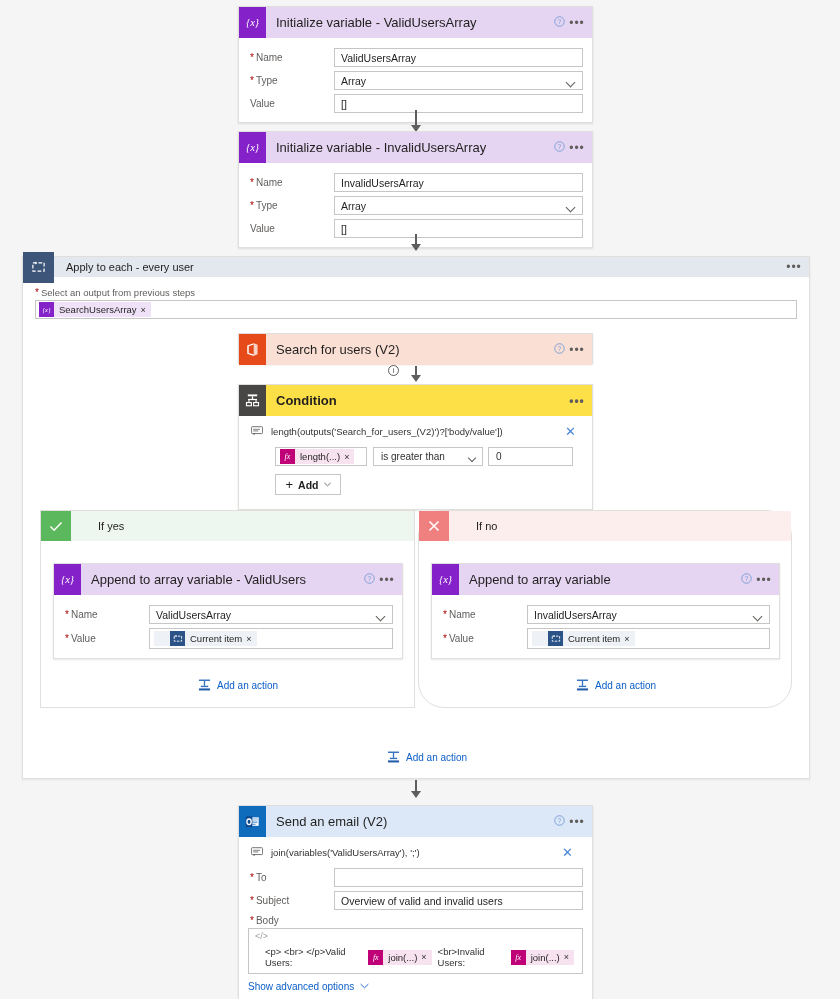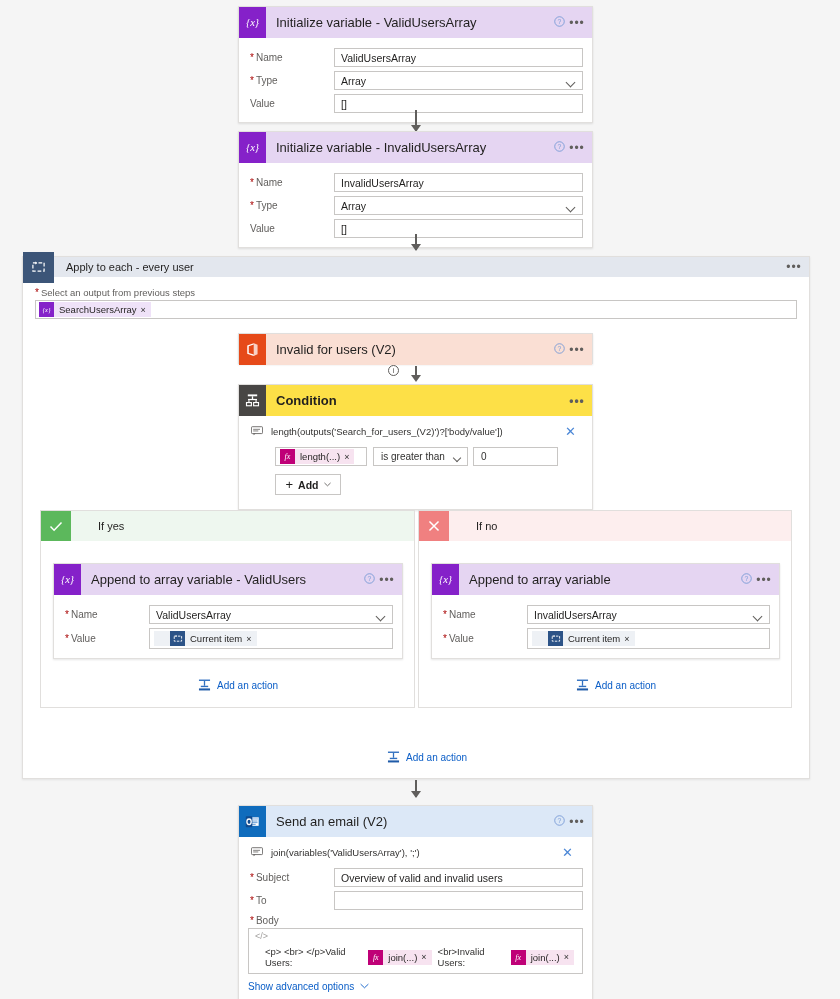--- a/index.html
+++ b/index.html
@@ -166,21 +166,21 @@
   .cond-expr .cmt { width:16px; color:#605e5c; flex:0 0 16px; }
   .cond-expr .txt { flex:1 1 auto; font-size:9.5px; color:#323130; padding-left:4px; }
   .cond-expr .x { color:#4a86d6; font-size:13px; padding-right:2px; }
   .cond-row { display:flex; align-items:center; padding:4px 0 0 30px; }
   .cond-cell {
     height:19px; border:1px solid #c8c6c4; background:#fff;
     display:flex; align-items:center; padding:0 4px;
     font-size:10px;
   }
   .cond-cell.c1 { width:92px; }
-  .cond-cell.c2 { width:95px; margin-left:6px; position:relative; padding-left:7px; }
+  .cond-cell.c2 { width:110px; margin-left:6px; position:relative; padding-left:7px; }
   .cond-cell.c2:after {
     content:""; position:absolute; right:7px; top:7px;
     width:5px; height:5px; border-right:1px solid #605e5c; border-bottom:1px solid #605e5c;
     transform:rotate(45deg);
   }
   .cond-cell.c3 { width:85px; margin-left:5px; padding-left:7px; }
   .add-btn {
     margin:8px 0 6px 30px;
     width:66px; height:21px;
     border:1px solid #c8c6c4; background:#fff;
@@ -326,21 +326,21 @@
 
   <div class="card" style="left:238px; top:333px; height:31px;">
     <div class="card-head head-o365">
       <span class="ico">
         <svg width="15" height="15" viewBox="0 0 16 16">
           <path d="M2.4 12.6 V3.6 L9.3 1.2 V14.8 L2.4 12.6 Z" fill="#ffffff"></path>
           <path d="M9.3 1.2 L13.4 2.9 V13.1 L9.3 14.8 Z" fill="#ffffff" opacity="0.75"></path>
           <path d="M4.0 11.6 V4.6 L9.3 2.7 V13.4 Z" fill="#e64a19"></path>
         </svg>
       </span>
-      <span class="title">Invalid for users (V2)</span>
+      <span class="title">Search for users (V2)</span>
       <span class="help">
         <svg width="11" height="11" viewBox="0 0 12 12">
             <circle cx="6" cy="6" r="5.2" fill="none" stroke="#7a9bd6" stroke-width="1"></circle>
             <text x="6" y="9" font-size="7.5" fill="#7a9bd6" text-anchor="middle" font-family="Liberation Sans, sans-serif">?</text>
           </svg>
       </span>
       <span class="dots">•••</span>
     </div>
   </div>
 
@@ -455,21 +455,21 @@
           <rect x="1" y="0.6" width="12" height="1.5" fill="#2f6fc0"></rect>
           <rect x="6.3" y="2.1" width="1.4" height="5.2" fill="#2f6fc0"></rect>
           <rect x="3" y="7.3" width="8" height="1.5" fill="#2f6fc0"></rect>
           <rect x="1" y="10.2" width="12" height="2.2" fill="#1f5ba8"></rect>
         </svg>
       </span>
       <span>Add an action</span>
     </div>
   </div>
 
-  <div class="branch" style="left:418px; top:510px; width:374px; height:198px;">
+  <div class="branch" style="left:418px; top:510px; width:374px; height:198px;border-radius:26px;">
     <div class="branch-head branch-no">
       <span class="ico">
         <svg width="12" height="12" viewBox="0 0 13 13">
             <path d="M1.6 1.6 L11.4 11.4 M11.4 1.6 L1.6 11.4" stroke="#ffffff" stroke-width="1.6"></path>
           </svg>
       </span>
       <span class="title">If no</span>
     </div>
     <div style="padding:22px 12px 0 12px;">
       <div class="card" style="position:relative; left:0; top:0; width:349px;">
@@ -569,26 +569,26 @@
               <path d="M3 8.5 L3 10.5 L5.5 8.5 Z" fill="#605e5c"></path>
               <rect x="2.5" y="3" width="8" height="0.9" fill="#605e5c"></rect>
               <rect x="2.5" y="5" width="6" height="0.9" fill="#605e5c"></rect>
             </svg>
         </span>
         <span class="txt">join(variables('ValidUsersArray'), ';')</span>
         <span class="x">✕</span>
       </div>
       <div style="padding-left:3px;">
         <div class="frow">
+          <span class="flabel req">To</span>
+          <span class="finput"></span>
+        </div>
+        <div class="frow">
           <span class="flabel req">Subject</span>
           <span class="finput">Overview of valid and invalid users</span>
-        </div>
-        <div class="frow">
-          <span class="flabel req">To</span>
-          <span class="finput"></span>
         </div>
         <div class="lbl-body req">Body</div>
         <div class="body-area">
           <div class="body-toolbar">&lt;/&gt;</div>
           <div class="body-content">
             <span style="margin-right:4px;">&lt;p&gt; &lt;br&gt; &lt;/p&gt;Valid Users:</span>
             <span class="chip chip-fx">
               <span class="chip-ico">fx</span>
               <span class="chip-txt">join(...)</span>
               <span class="chip-x">×</span>

